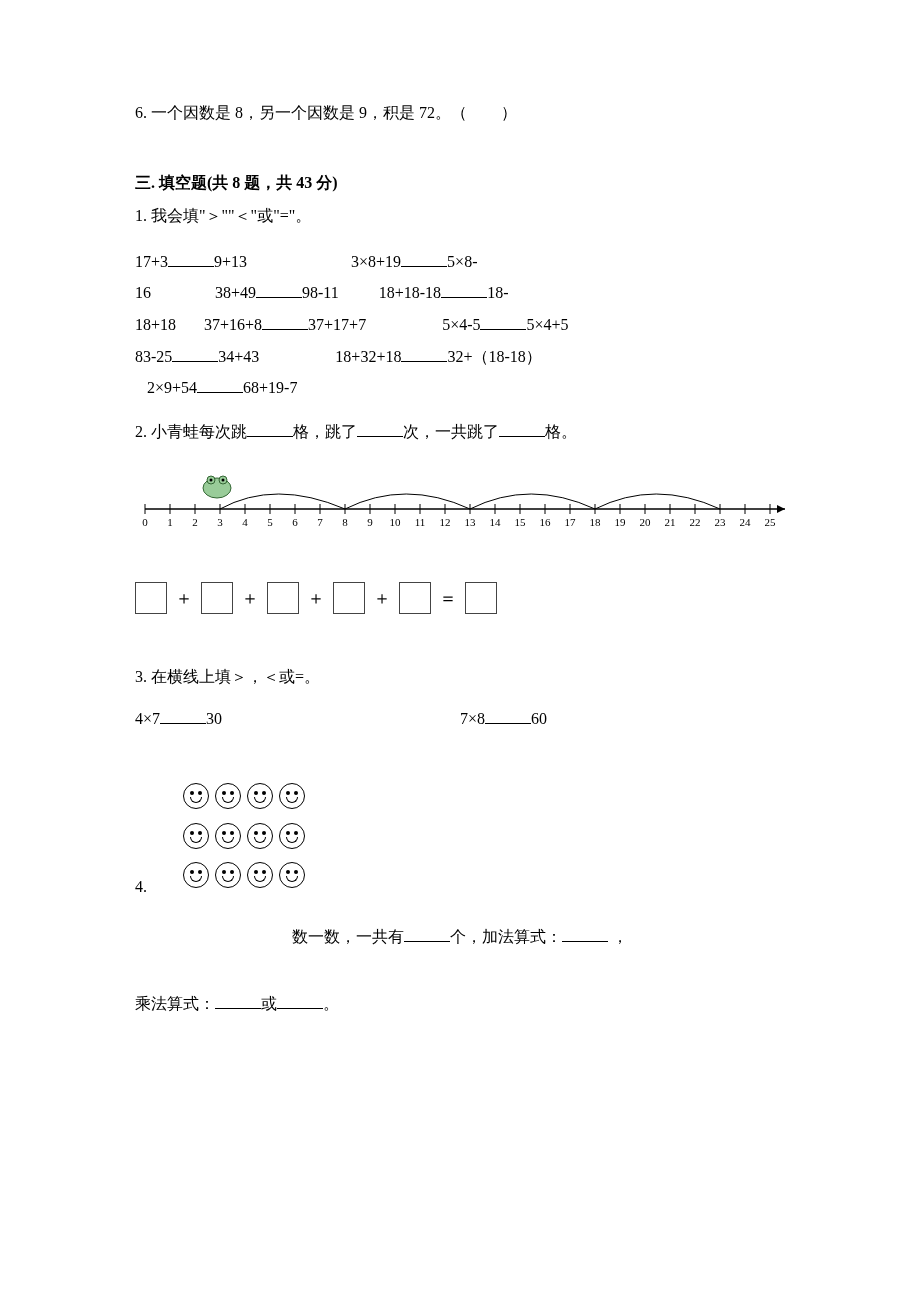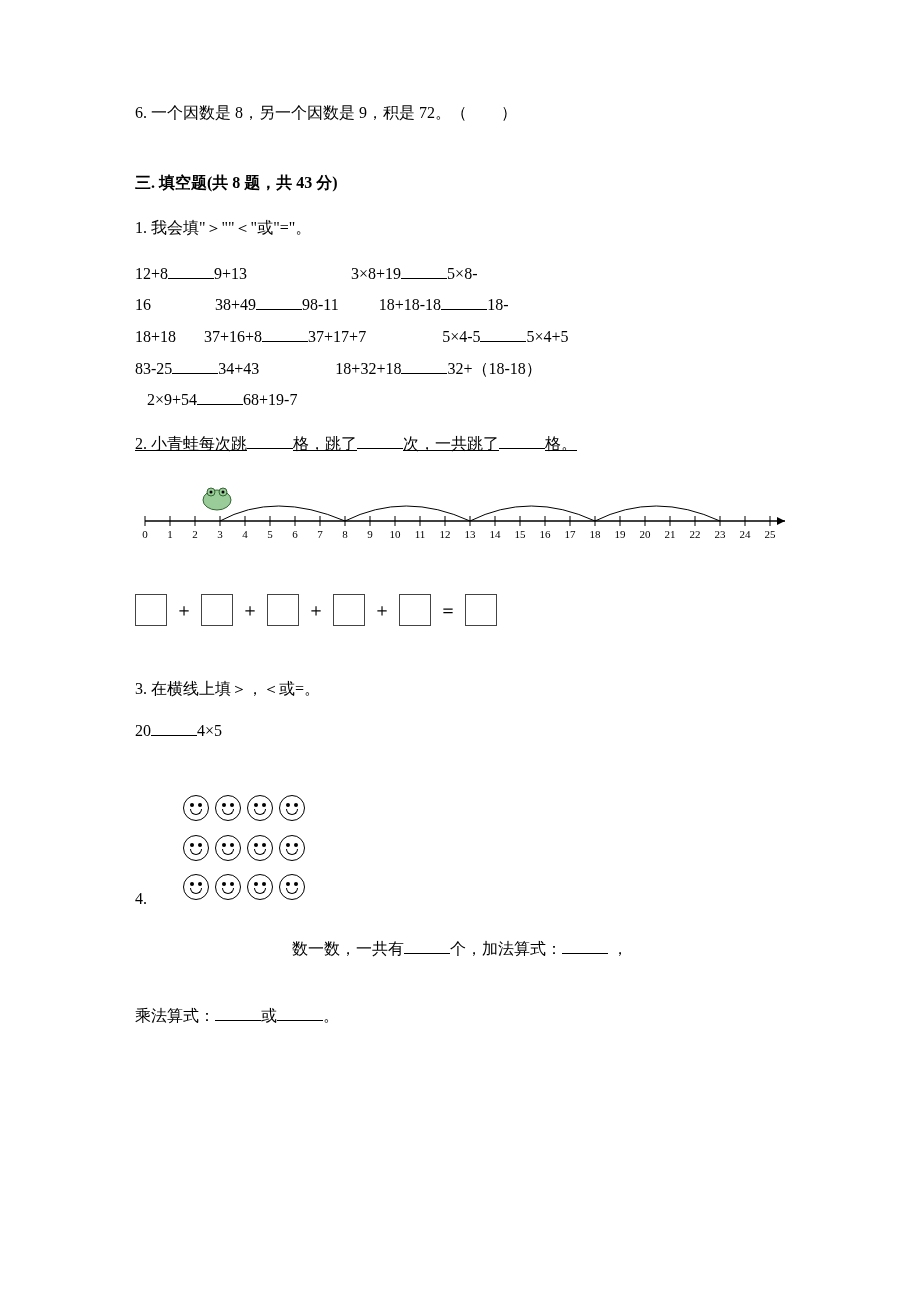--- a/index.html
+++ b/index.html
@@ -8,26 +8,26 @@
       height: 1302px;
       background: #fff;
       font-family: "SimSun", "宋体", serif;
       font-size: 16px;
       color: #000;
       padding: 100px 135px 60px 135px;
       line-height: 1.6;
       position: relative;
     }
     .line6 { margin-bottom: 44px; }
-    .section-title { font-weight: bold; margin-bottom: 20px; }
+    .section-title { font-weight: bold; margin-bottom: 8px; }
     .q1-intro { margin-bottom: 20px; }
     .blank { display: inline-block; border-bottom: 1px solid #000; min-width: 46px; height: 1em; vertical-align: baseline; }
     .blank-sm { min-width: 46px; }
     .eq-block { margin-bottom: 6px; }
-    .q2 { margin-top: 18px; margin-bottom: 20px; text-decoration: underline; }
+    .q2 { margin-top: 18px; margin-bottom: 20px; }
     .numline-wrap { margin: 14px 0 30px 0; }
     .numline { width: 660px; height: 80px; }
     .boxes-row { margin: 8px 0 50px 0; display: flex; align-items: center; gap: 2px; }
     .box { width: 32px; height: 32px; border: 1px solid #444; display: inline-block; }
     .op { margin: 0 6px; font-size: 18px; }
     .q3 { margin-top: 44px; margin-bottom: 16px; }
     .q3-row { display: flex; margin-bottom: 14px; }
     .q3-cell { flex: 1; }
     .smiley-group { margin: 24px 0 4px 36px; }
     .smiley-row { margin-bottom: 6px; }
@@ -47,21 +47,21 @@
 
 <div class="line6">
   <span>6. 一个因数是 8，另一个因数是 9，积是 72。（</span><span class="paren">&nbsp;</span><span>）</span>
 </div>
 
 <div class="section-title">三. 填空题(共 8 题，共 43 分)</div>
 
 <div class="q1-intro">1. 我会填"＞""＜"或"="。</div>
 
 <div class="eq-block">
-  <span>12+8</span><span class="blank blank-sm"></span><span>9+13</span>
+  <span>17+3</span><span class="blank blank-sm"></span><span>9+13</span>
   &nbsp;&nbsp;&nbsp;&nbsp;&nbsp;&nbsp;&nbsp;&nbsp;&nbsp;&nbsp;&nbsp;&nbsp;&nbsp;&nbsp;&nbsp;&nbsp;&nbsp;&nbsp;&nbsp;&nbsp;&nbsp;&nbsp;&nbsp;&nbsp;
   <span>3×8+19</span><span class="blank blank-sm"></span><span>5×8-</span>
 </div>
 <div class="eq-block">
   <span>16</span>
   &nbsp;&nbsp;&nbsp;&nbsp;&nbsp;&nbsp;&nbsp;&nbsp;&nbsp;&nbsp;&nbsp;&nbsp;&nbsp;&nbsp;
   <span>38+49</span><span class="blank blank-sm"></span><span>98-11</span>
   &nbsp;&nbsp;&nbsp;&nbsp;&nbsp;&nbsp;&nbsp;&nbsp;
   <span>18+18-18</span><span class="blank blank-sm"></span><span>18-</span>
 </div>
@@ -170,21 +170,22 @@
   <span class="op">＋</span>
   <span class="box"></span>
   <span class="op">＋</span>
   <span class="box"></span>
   <span class="op">＝</span>
   <span class="box"></span>
 </div>
 
 <div class="q3">3. 在横线上填＞，＜或=。</div>
 <div class="q3-row">
-  <div class="q3-cell"><span>20</span><span class="blank"></span><span>4×5</span></div>
+  <div class="q3-cell"><span>4×7</span><span class="blank"></span><span>30</span></div>
+  <div class="q3-cell"><span>7×8</span><span class="blank"></span><span>60</span></div>
 </div>
 <div class="q3-row">
 </div>
 
 <div class="q4-wrap">
   <span class="q4-label">4.</span>
   <div class="smiley-group">
     <div class="smiley-row">
       <span class="smiley"><span class="mouth"></span></span>
       <span class="smiley"><span class="mouth"></span></span>

